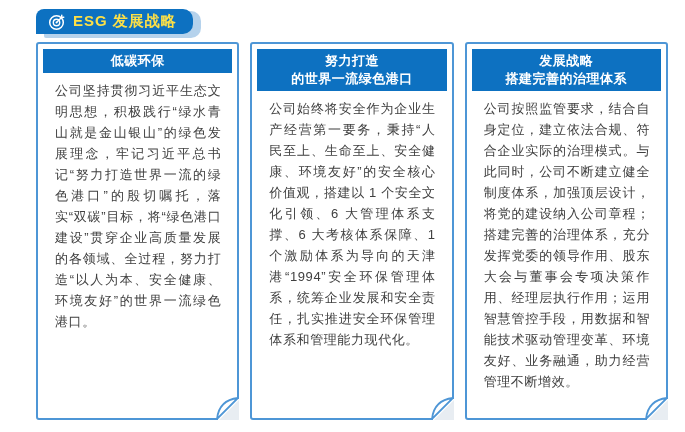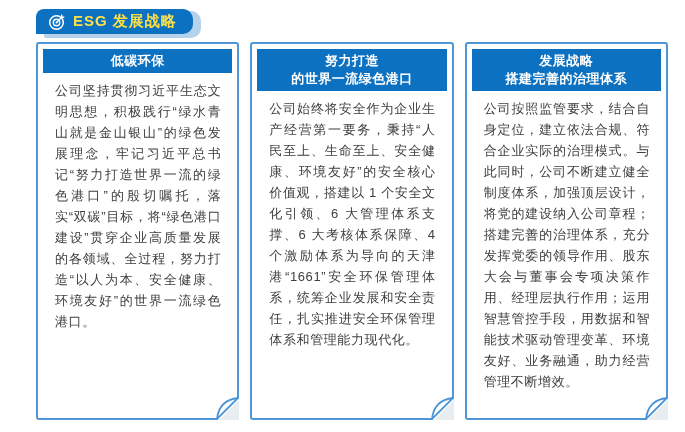--- a/index.html
+++ b/index.html
@@ -90,21 +90,21 @@
         <path class="fold-flap" d="M2,23 Q4,4 23,2 Z"></path>
         <path class="fold-stub" d="M0,23 L3,23 M23,0 L23,3"></path>
       </svg>
     </div>
 
     <div class="card">
       <div class="card-header">
         <div>努力打造</div>
         <div>的世界一流绿色港口</div>
       </div>
-      <p class="card-body">公司始终将安全作为企业生产经营第一要务，秉持“人民至上、生命至上、安全健康、环境友好”的安全核心价值观，搭建以 1 个安全文化引领、6 大管理体系支撑、6 大考核体系保障、4 个激励体系为导向的天津港“1661”安全环保管理体系，统筹企业发展和安全责任，扎实推进安全环保管理体系和管理能力现代化。</p>
+      <p class="card-body">公司始终将安全作为企业生产经营第一要务，秉持“人民至上、生命至上、安全健康、环境友好”的安全核心价值观，搭建以 1 个安全文化引领、6 大管理体系支撑、6 大考核体系保障、1 个激励体系为导向的天津港“1994”安全环保管理体系，统筹企业发展和安全责任，扎实推进安全环保管理体系和管理能力现代化。</p>
       <svg class="fold" viewBox="0 0 24 24" aria-hidden="true">
         <rect class="fold-cover" x="0" y="0" width="24" height="24"></rect>
         <path class="fold-shadow" d="M4,24 L24,4 L24,24 Z"></path>
         <path class="fold-flap" d="M2,23 Q4,4 23,2 Z"></path>
         <path class="fold-stub" d="M0,23 L3,23 M23,0 L23,3"></path>
       </svg>
     </div>
 
     <div class="card">
       <div class="card-header">

